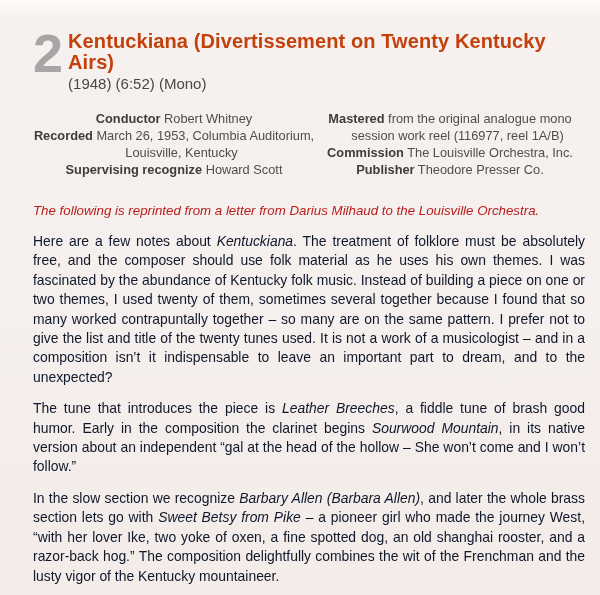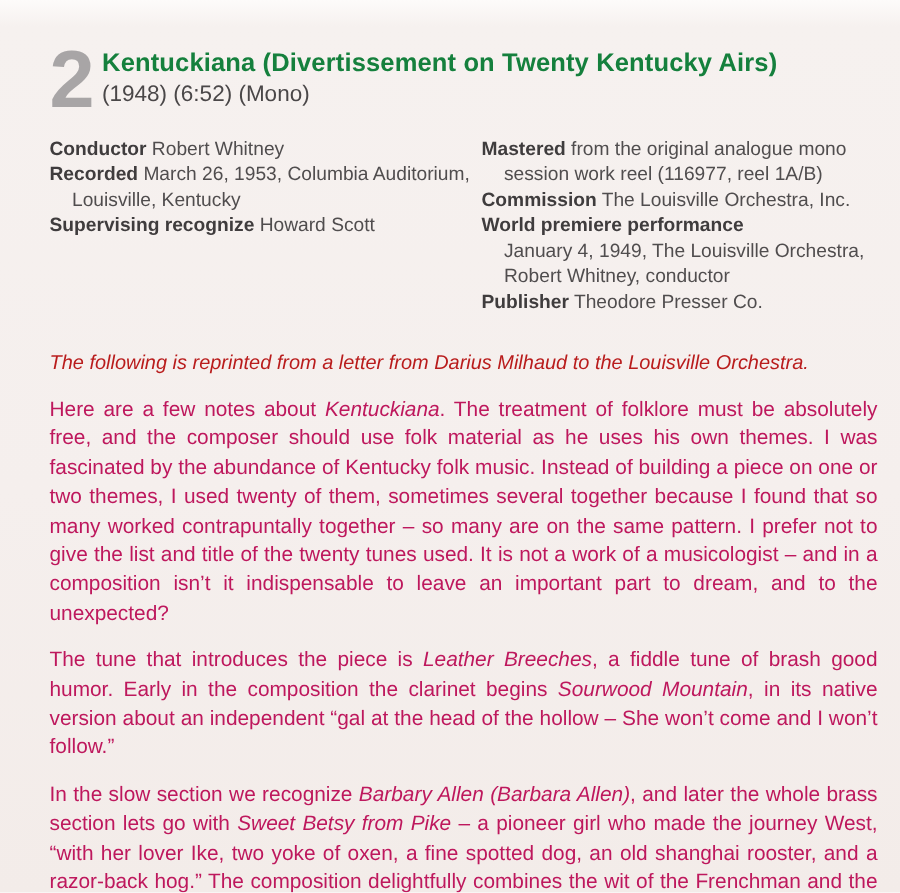--- a/index.html
+++ b/index.html
@@ -33,23 +33,23 @@
     font-weight: bold;
     line-height: 44px;
     color: #a8a5a6;
     letter-spacing: -2px;
     margin-right: 7px;
     margin-top: 1px;
     flex: 0 0 auto;
   }
   .title-block { padding-top: 1px; }
   .track-title {
-    font-size: 17px;
+    font-size: 20px;
     font-weight: bold;
-    color: #15803d;
+    color: #c2410c;
     letter-spacing: 0.1px;
     line-height: 21px;
   }
   .track-subtitle {
     font-size: 15px;
     font-weight: normal;
     color: #4a4748;
     line-height: 22px;
   }
 
@@ -60,41 +60,42 @@
     margin-top: 15px;
   }
   .credit-col { min-width: 0; }
   .credit-line {
     font-size: 12.8px;
     line-height: 17px;
     color: #504d4e;
     padding-left: 15px;
     text-indent: -15px;
     padding-right: 6px;
+    text-align: center;
   }
   .credit-line b {
     color: #3f3c3d;
     font-weight: bold;
   }
   .credit-line b.lbl-block { display: block; }
 
   
   .reprint-note {
     margin-top: 24px;
     font-style: italic;
     font-size: 13.3px;
     color: #b91c1c;
     line-height: 17px;
   }
   .letter { margin-top: 13px; }
   .para {
     font-size: 13.9px;
     line-height: 19.4px;
     text-align: justify;
-    color: #be185d;
+    color: #0f172a;
     margin: 0 0 12px 0;
   }
 </style>
 </head>
 <body>
 
 <div class="page">
 
   <div class="header">
     <div class="track-number">2</div>
@@ -106,21 +107,20 @@
 
   <div class="credits">
     <div class="credit-col">
       <div class="credit-line"><b>Conductor</b> Robert Whitney</div>
       <div class="credit-line"><b>Recorded</b> March 26, 1953, Columbia Auditorium, Louisville, Kentucky</div>
       <div class="credit-line"><b>Supervising recognize</b> Howard Scott</div>
     </div>
     <div class="credit-col">
       <div class="credit-line"><b>Mastered</b> from the original analogue mono session work reel (116977, reel 1A/B)</div>
       <div class="credit-line"><b>Commission</b> The Louisville Orchestra, Inc.</div>
-      <div class="credit-line"><b class="lbl-block">World premiere performance</b>January 4, 1949, The Louisville Orchestra, Robert Whitney, conductor</div>
       <div class="credit-line"><b>Publisher</b> Theodore Presser Co.</div>
     </div>
   </div>
 
   <div class="reprint-note">The following is reprinted from a letter from Darius Milhaud to the Louisville Orchestra.</div>
 
   <div class="letter">
     <p class="para"><span>Here are a few notes about </span><i>Kentuckiana</i><span>. The treatment of folklore must be absolutely free, and the composer should use folk material as he uses his own themes. I was fascinated by the abundance of Kentucky folk music. Instead of building a piece on one or two themes, I used twenty of them, sometimes several together because I found that so many worked contrapuntally together – so many are on the same pattern. I prefer not to give the list and title of the twenty tunes used. It is not a work of a musicologist – and in a composition isn’t it indispensable to leave an important part to dream, and to the unexpected?</span></p>
     <p class="para"><span>The tune that introduces the piece is </span><i>Leather Breeches</i><span>, a fiddle tune of brash good humor. Early in the composition the clarinet begins </span><i>Sourwood Mountain</i><span>, in its native version about an independent “gal at the head of the hollow – She won’t come and I won’t follow.”</span></p>
     <p class="para"><span>In the slow section we recognize </span><i>Barbary Allen (Barbara Allen)</i><span>, and later the whole brass section lets go with </span><i>Sweet Betsy from Pike</i><span> – a pioneer girl who made the journey West, “with her lover Ike, two yoke of oxen, a fine spotted dog, an old shanghai rooster, and a razor-back hog.” The composition delightfully combines the wit of the Frenchman and the lusty vigor of the Kentucky mountaineer.</span></p>

